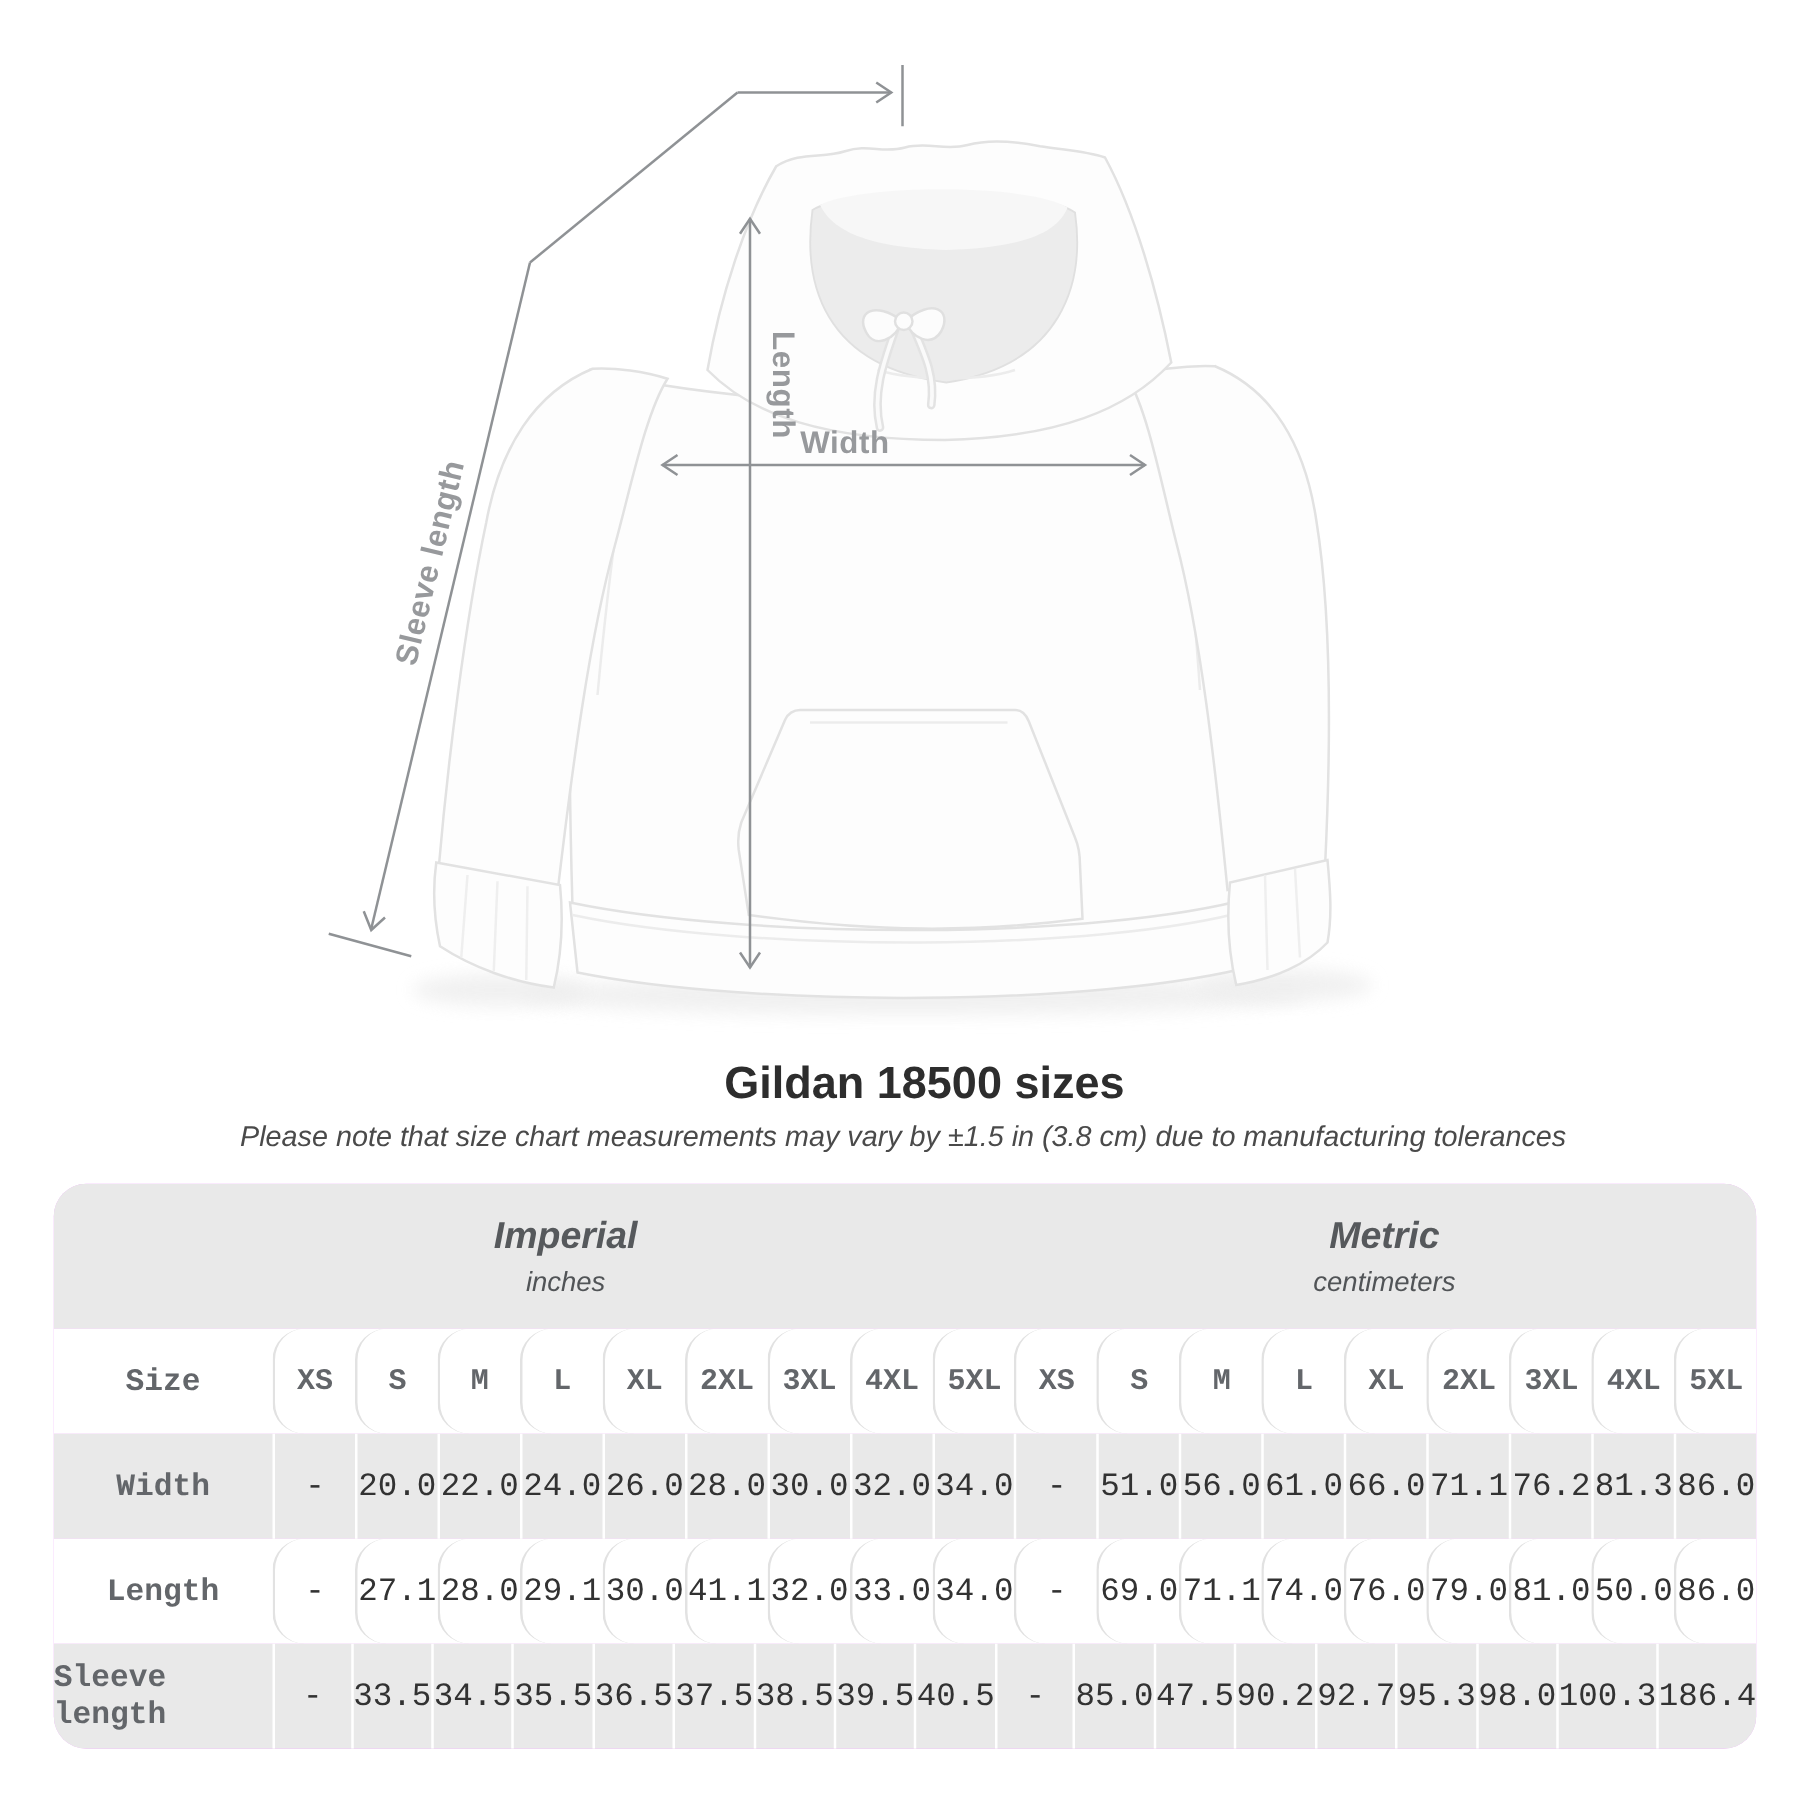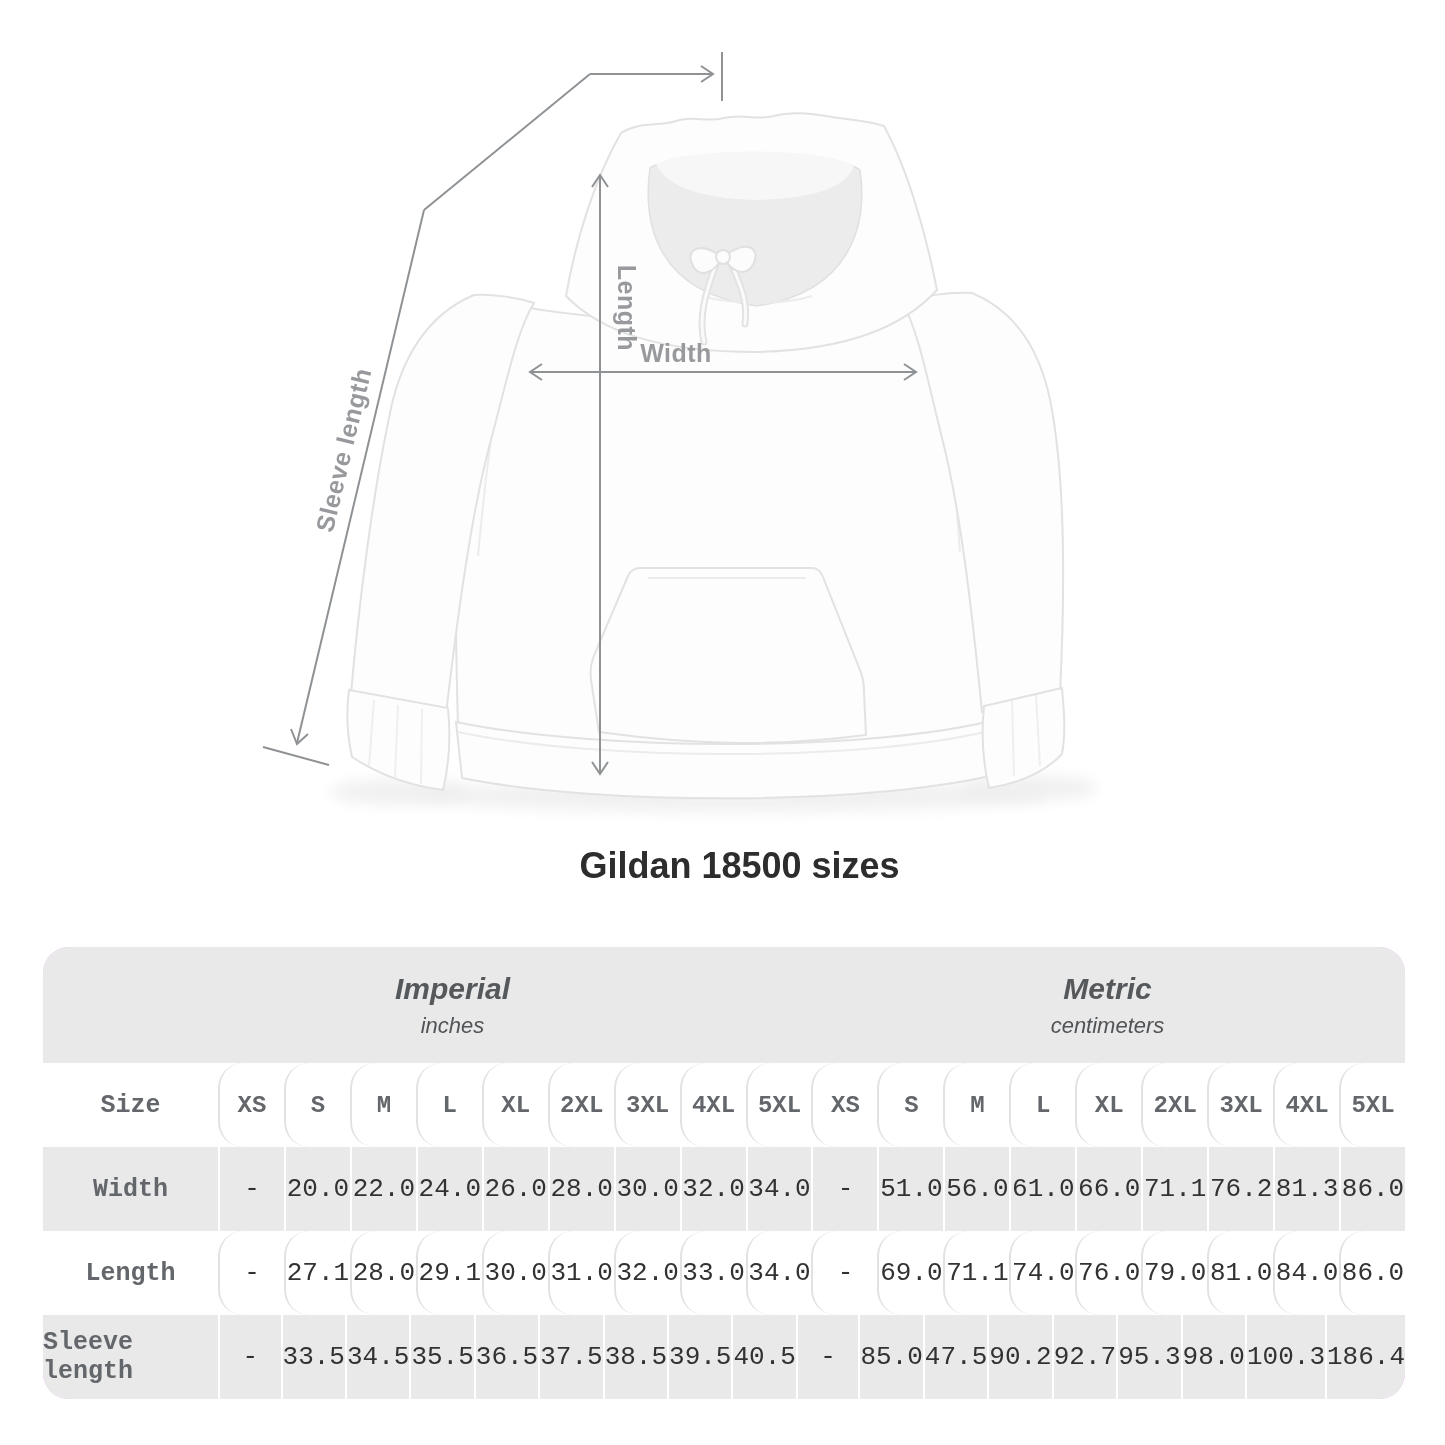--- a/index.html
+++ b/index.html
@@ -125,20 +125,21 @@
       <polyline class="ann" points="542,364 530,372 542,380"></polyline>
       <polyline class="ann" points="904,364 916,372 904,380"></polyline>
     </g>
 
     <text class="annlabel" x="676" y="362" text-anchor="middle">Width</text>
     <text class="annlabel" x="618" y="308" text-anchor="middle" transform="rotate(90 618 308)">Length</text>
     <text class="annlabel" x="352" y="452" text-anchor="middle" transform="rotate(-76.5 352 452)">Sleeve length</text>
   </svg>
 
   <div id="title">Gildan 18500 sizes</div>
+  <div id="note">Please note that size chart measurements may vary by ±1.5 in (3.8 cm) due to manufacturing tolerances</div>
 
   <div id="sizetable">
     <div class="band">
       <div class="half imperial">
         <div class="sec-name">Imperial</div>
         <div class="sec-unit">inches</div>
       </div>
       <div class="half">
         <div class="sec-name">Metric</div>
         <div class="sec-unit">centimeters</div>
@@ -187,32 +188,32 @@
           <div class="cell val">81.3</div>
           <div class="cell val">86.0</div>
         </div>
         <div class="trow white">
           <div class="cell lbl">Length</div>
           <div class="cell val">-</div>
           <div class="cell val">27.1</div>
           <div class="cell val">28.0</div>
           <div class="cell val">29.1</div>
           <div class="cell val">30.0</div>
-          <div class="cell val">31.0</div>
+          <div class="cell val">41.1</div>
           <div class="cell val">32.0</div>
           <div class="cell val">33.0</div>
           <div class="cell val">34.0</div>
           <div class="cell val">-</div>
           <div class="cell val">69.0</div>
           <div class="cell val">71.1</div>
           <div class="cell val">74.0</div>
           <div class="cell val">76.0</div>
           <div class="cell val">79.0</div>
           <div class="cell val">81.0</div>
-          <div class="cell val">84.0</div>
+          <div class="cell val">50.0</div>
           <div class="cell val">86.0</div>
         </div>
         <div class="trow gray">
           <div class="cell lbl">Sleeve length</div>
           <div class="cell val">-</div>
           <div class="cell val">33.5</div>
           <div class="cell val">34.5</div>
           <div class="cell val">35.5</div>
           <div class="cell val">36.5</div>
           <div class="cell val">37.5</div>

